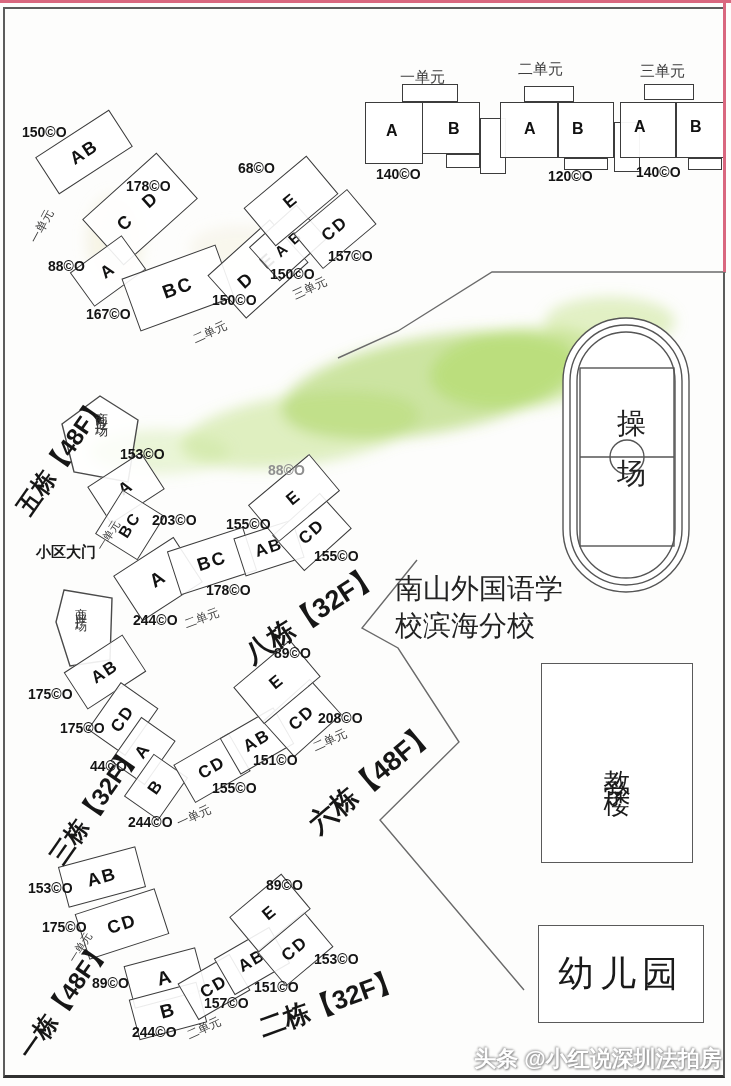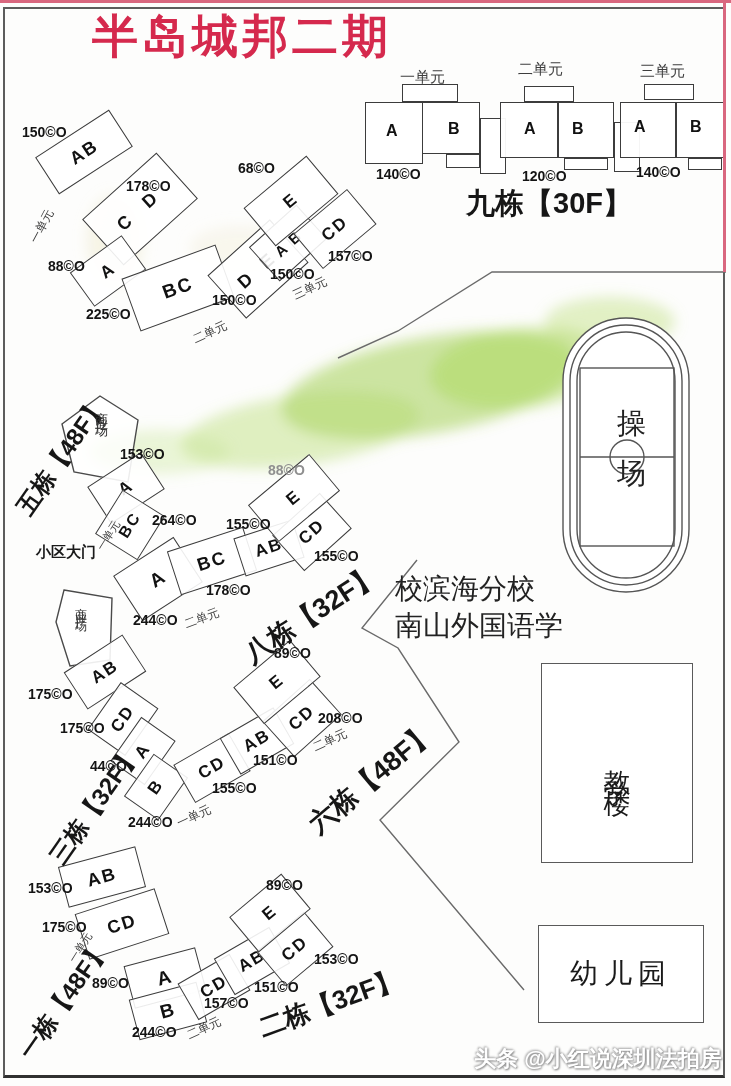--- a/index.html
+++ b/index.html
@@ -70,21 +70,20 @@
     <g stroke="#555" stroke-width="1.4">
       <rect x="563" y="318" width="126" height="274" rx="63" fill="#fff"></rect>
       <rect x="570" y="325" width="112" height="260" rx="56" fill="none"></rect>
       <rect x="577" y="332" width="98" height="246" rx="49" fill="none"></rect>
       <rect x="580" y="368" width="94" height="178" fill="none"></rect>
       <line x1="580" y1="457" x2="674" y2="457"></line>
       <circle cx="627" cy="457" r="17" fill="none"></circle>
     </g>
   </svg>
 
-  <div class="title">半岛城邦二期</div>
 
   <div class="nine" style="left:402px;top:84px;width:56px;height:18px"></div>
   <div class="nine" style="left:365px;top:102px;width:58px;height:62px"></div>
   <div class="nine" style="left:422px;top:102px;width:58px;height:52px"></div>
   <div class="nine" style="left:446px;top:154px;width:34px;height:14px"></div>
   <div class="nine" style="left:480px;top:118px;width:26px;height:56px"></div>
   <div class="nine" style="left:524px;top:86px;width:50px;height:16px"></div>
   <div class="nine" style="left:500px;top:102px;width:58px;height:56px"></div>
   <div class="nine" style="left:558px;top:102px;width:56px;height:56px"></div>
   <div class="nine" style="left:564px;top:158px;width:44px;height:12px"></div>
@@ -96,23 +95,22 @@
   <div class="ulab" style="left:400px;top:68px;font-size:15px">一单元</div>
   <div class="ulab" style="left:518px;top:60px;font-size:15px">二单元</div>
   <div class="ulab" style="left:640px;top:62px;font-size:15px">三单元</div>
   <div class="nlet" style="left:386px;top:122px">A</div>
   <div class="nlet" style="left:448px;top:120px">B</div>
   <div class="nlet" style="left:524px;top:120px">A</div>
   <div class="nlet" style="left:572px;top:120px">B</div>
   <div class="nlet" style="left:634px;top:118px">A</div>
   <div class="nlet" style="left:690px;top:118px">B</div>
   <div class="alab" style="left:376px;top:166px">140©O</div>
-  <div class="alab" style="left:522px;top:168px">120©O</div>
+  <div class="alab" style="left:548px;top:168px">120©O</div>
   <div class="alab" style="left:636px;top:164px">140©O</div>
-  <div class="bname" style="left:466px;top:184px;font-size:29px">九栋【30F】</div>
 
   <div class="blk" style="left:40px;top:130px;width:88px;height:44px;transform:rotate(-33deg)">
       <span class="bl" style="font-size:18px">AB</span>
     </div>
   <div class="blk" style="left:90px;top:178px;width:100px;height:62px;transform:rotate(-42deg)">
       <span class="bl" style="font-size:18px;letter-spacing:8px">C D</span>
     </div>
   <div class="blk" style="left:76px;top:250px;width:64px;height:42px;transform:rotate(-36deg)">
       <span class="bl">A</span>
     </div>
@@ -127,39 +125,39 @@
     </div>
   <div class="blk" style="left:300px;top:206px;width:70px;height:46px;transform:rotate(-40deg)">
       <span class="bl">CD</span>
     </div>
   <div class="blk" style="left:250px;top:176px;width:82px;height:50px;transform:rotate(-40deg)">
       <span class="bl">E</span>
     </div>
   <div class="alab" style="left:22px;top:124px">150©O</div>
   <div class="alab" style="left:126px;top:178px">178©O</div>
   <div class="alab" style="left:48px;top:258px">88©O</div>
-  <div class="alab" style="left:86px;top:306px">225©O</div>
+  <div class="alab" style="left:86px;top:306px">167©O</div>
   <div class="alab" style="left:212px;top:292px">150©O</div>
   <div class="alab" style="left:270px;top:266px">150©O</div>
   <div class="alab" style="left:328px;top:248px">157©O</div>
   <div class="alab" style="left:238px;top:160px">68©O</div>
   <div class="ulab" style="left:24px;top:218px;transform:rotate(-62deg)">一单元</div>
   <div class="ulab" style="left:192px;top:324px;transform:rotate(-25deg)">二单元</div>
   <div class="ulab" style="left:292px;top:280px;transform:rotate(-25deg)">三单元</div>
 
   <div class="bname" style="left:-38px;top:440px;width:200px;font-size:24px;transform:rotate(-55deg)">五栋【48F】</div>
   <div class="plaza-t vtext" style="left:92px;top:402px">商业广场</div>
   <div class="blk" style="left:94px;top:466px;width:64px;height:44px;transform:rotate(-33deg)">
       <span class="bl">A</span>
     </div>
   <div class="alab" style="left:120px;top:446px">153©O</div>
   <div class="blk" style="left:104px;top:500px;width:52px;height:50px;transform:rotate(-58deg)">
       <span class="bl" style="font-size:16px">BC</span>
     </div>
-  <div class="alab" style="left:152px;top:512px">264©O</div>
+  <div class="alab" style="left:152px;top:512px">203©O</div>
   <div class="ulab" style="left:92px;top:528px;font-size:11px;transform:rotate(-58deg)">一单元</div>
   <div class="gate">小区大门</div>
 
   <div class="blk" style="left:122px;top:552px;width:72px;height:54px;transform:rotate(-33deg)">
       <span class="bl" style="font-size:19px">A</span>
     </div>
   <div class="alab" style="left:133px;top:612px">244©O</div>
   <div class="blk" style="left:172px;top:538px;width:80px;height:46px;transform:rotate(-18deg)">
       <span class="bl" style="font-size:18px">BC</span>
     </div>
@@ -173,29 +171,29 @@
     </div>
   <div class="alab" style="left:314px;top:548px">155©O</div>
   <div class="blk" style="left:254px;top:474px;width:80px;height:48px;transform:rotate(-40deg)">
       <span class="bl">E</span>
     </div>
   <div class="alab gray" style="left:268px;top:462px">88©O</div>
   <div class="ulab" style="left:184px;top:610px;transform:rotate(-20deg)">二单元</div>
   <div class="bname" style="left:217px;top:596px;width:190px;font-size:27px;transform:rotate(-33deg)">八栋【32F】</div>
 
   <div class="schooltxt">
+    <div>南山外国语学</div>
     <div>校滨海分校</div>
-    <div>南山外国语学</div>
   </div>
   <div class="playtxt vtext">操场</div>
   <div class="bigbox" style="left:541px;top:663px;width:152px;height:200px">
     <div class="vtext" style="font-size:27px;letter-spacing:10px">教学楼</div>
   </div>
   <div class="bigbox" style="left:538px;top:925px;width:166px;height:98px">
-    <div style="font-size:28px;letter-spacing:6px">幼儿园</div>
+    <div style="font-size:36px;letter-spacing:6px">幼儿园</div>
   </div>
 
   <div class="plaza-t vtext" style="left:72px;top:598px;font-size:12px">商业广场</div>
   <div class="blk" style="left:70px;top:650px;width:70px;height:44px;transform:rotate(-33deg)">
       <span class="bl">AB</span>
     </div>
   <div class="alab" style="left:28px;top:686px">175©O</div>
   <div class="blk" style="left:94px;top:696px;width:58px;height:46px;transform:rotate(-55deg)">
       <span class="bl">CD</span>
     </div>

